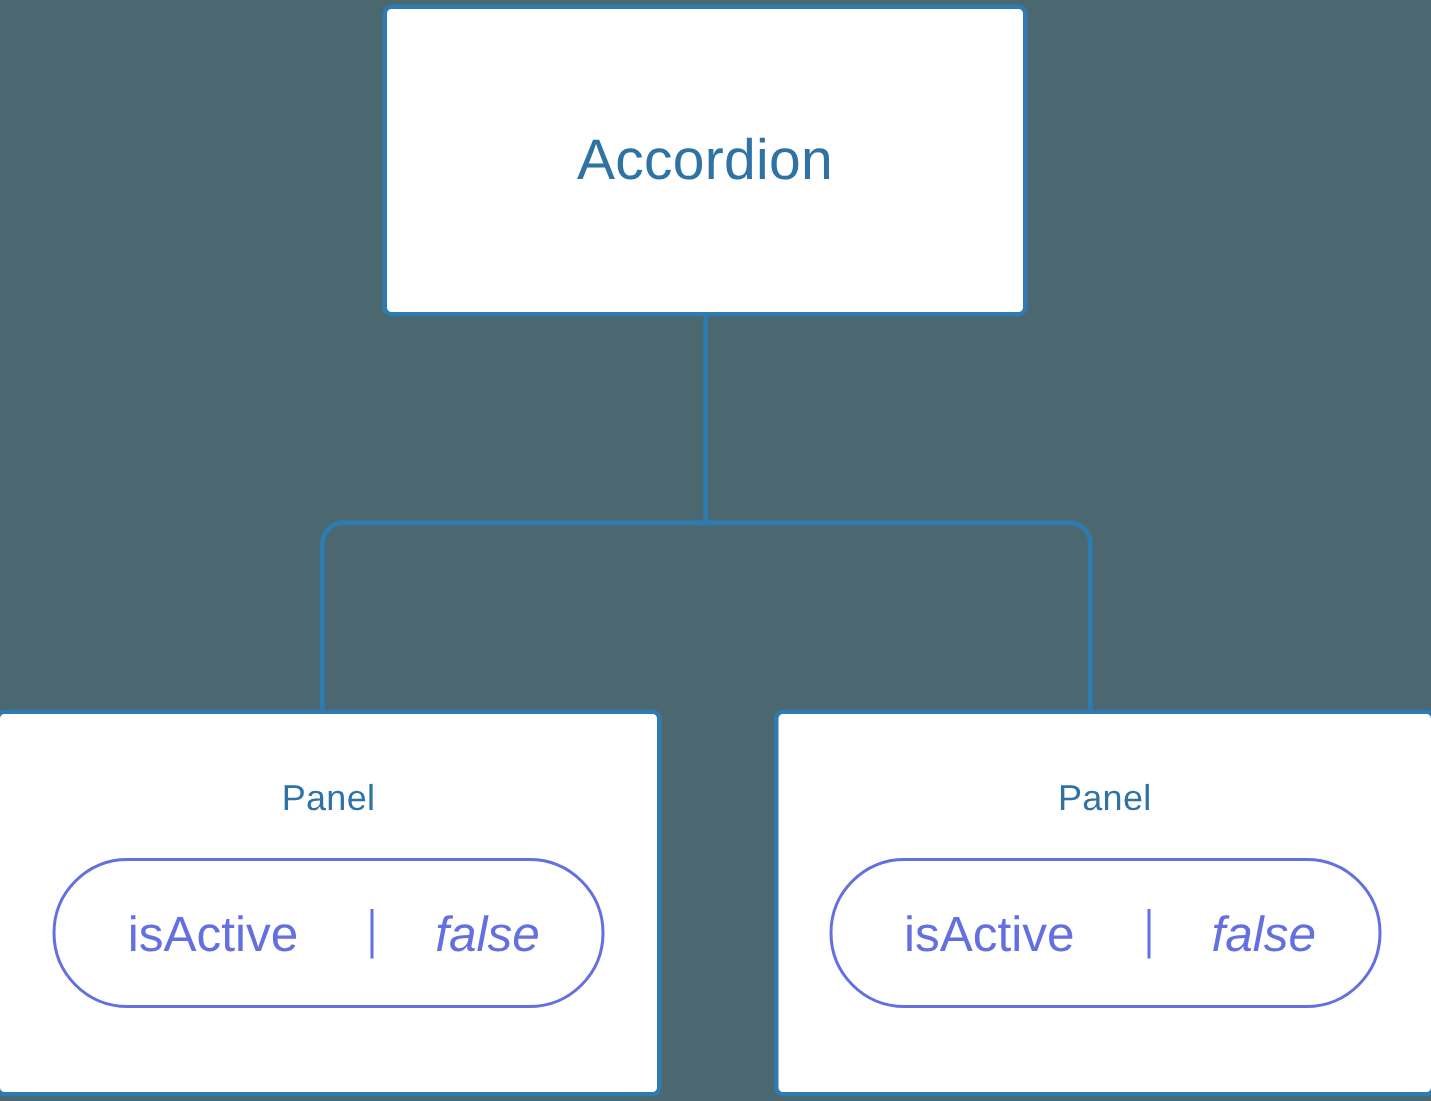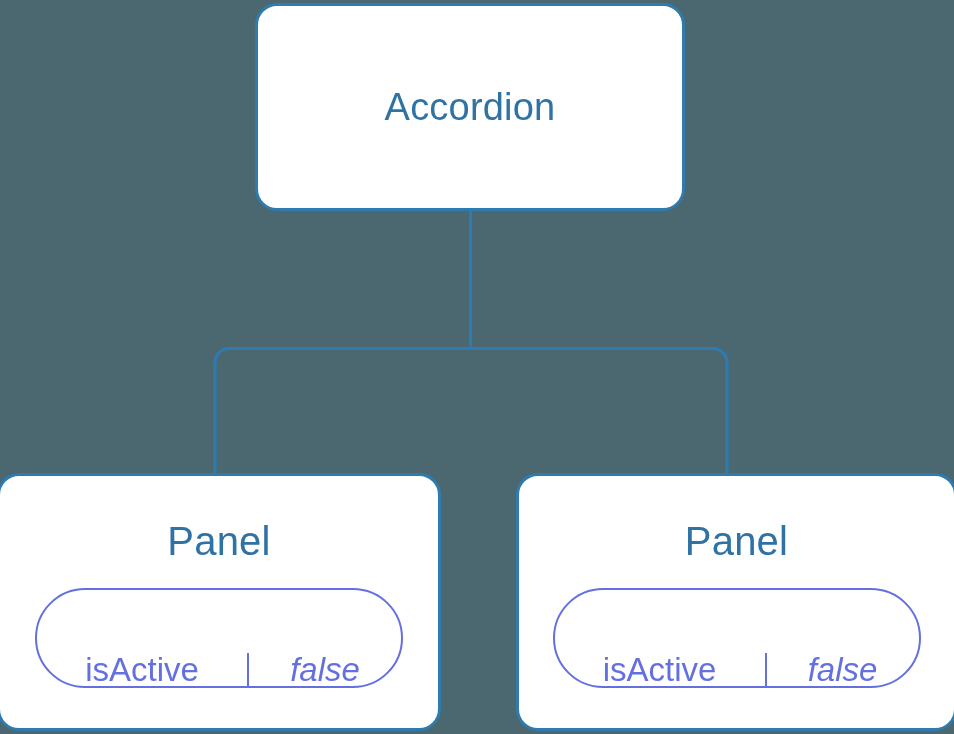--- a/index.html
+++ b/index.html
@@ -34,21 +34,21 @@
     z-index: 1;
     pointer-events: none;
   }
 
   
   .node-card {
     position: absolute;
     z-index: 2;
     background: #ffffff;
     border: 3px solid #2f7bb0;
-    border-radius: 22px;
+    border-radius: 6px;
     box-sizing: border-box;
     display: flex;
     flex-direction: column;
     align-items: center;
   }
 
   .node-title {
     color: #2f72a4;
     font-size: 38px;
     font-weight: 400;
@@ -74,33 +74,33 @@
   }
   #node-panel-left {
     left: -3px;
     width: 444px;
   }
   #node-panel-right {
     left: 516px;
     width: 441px;
   }
   .panel-card .node-title {
-    font-size: 40px;
+    font-size: 24px;
   }
 
   
   .prop-pill {
     margin-top: 27px;
     width: 368px;
     height: 100px;
     border: 2.5px solid #6470e0;
     border-radius: 50px;
     box-sizing: border-box;
     display: flex;
-    align-items: flex-end;
+    align-items: center;
     background: transparent;
   }
   .prop-key,
   .prop-value {
     display: flex;
     align-items: center;
     justify-content: center;
     color: #6470e0;
     font-size: 33px;
     line-height: 1;

